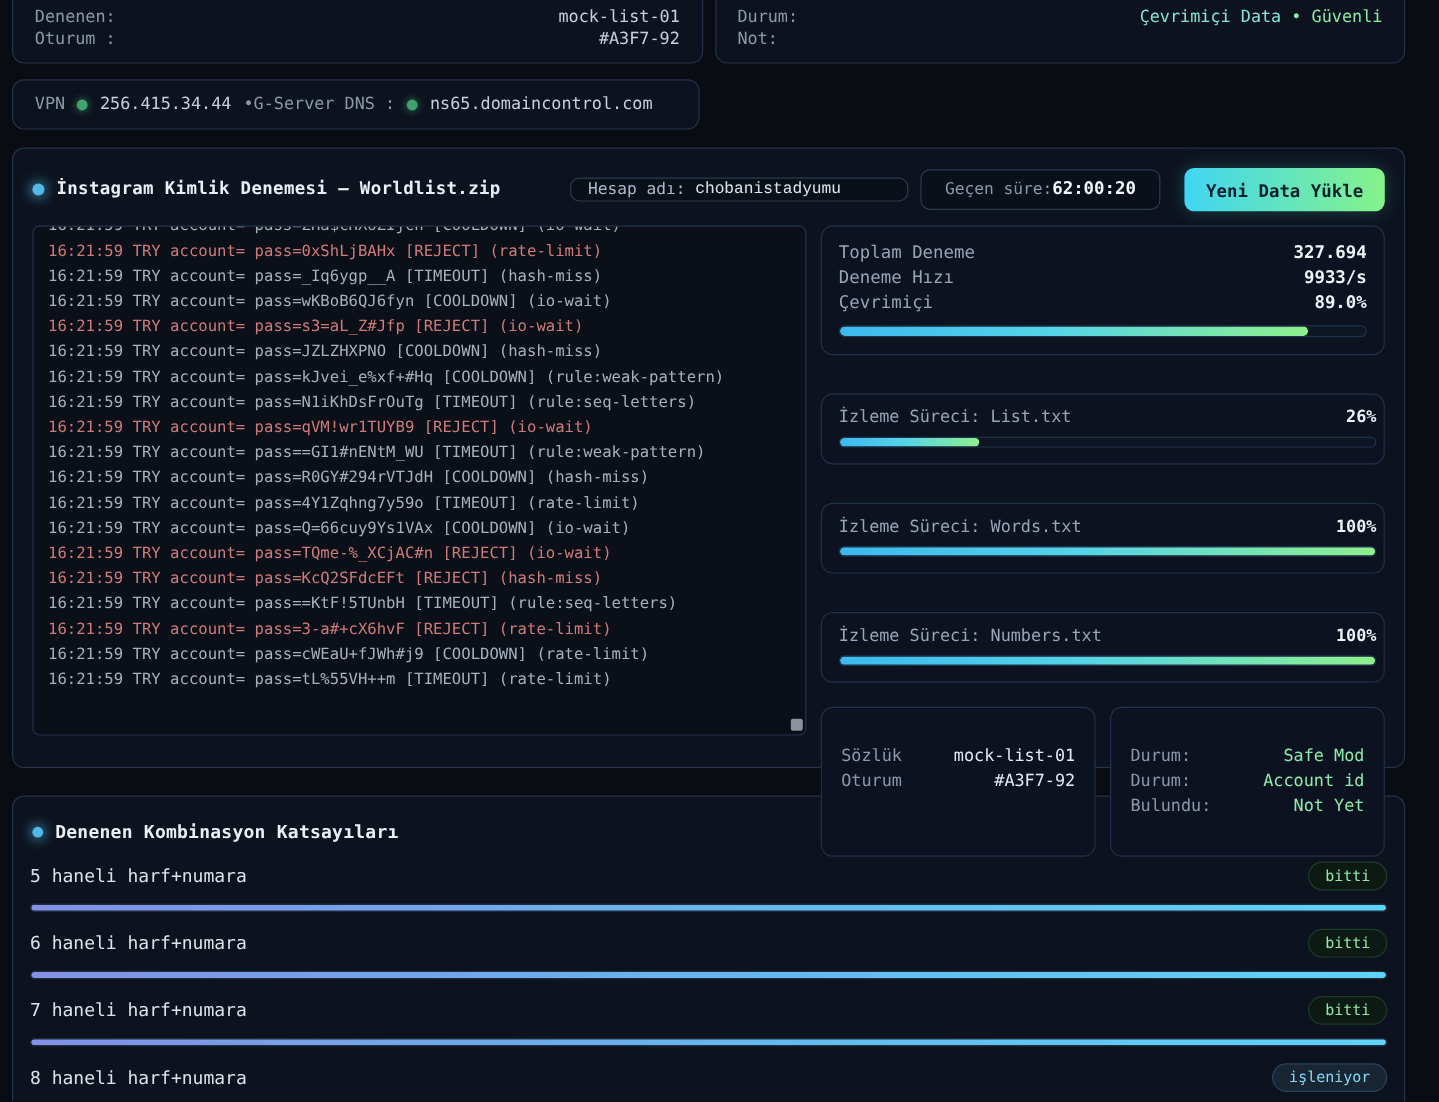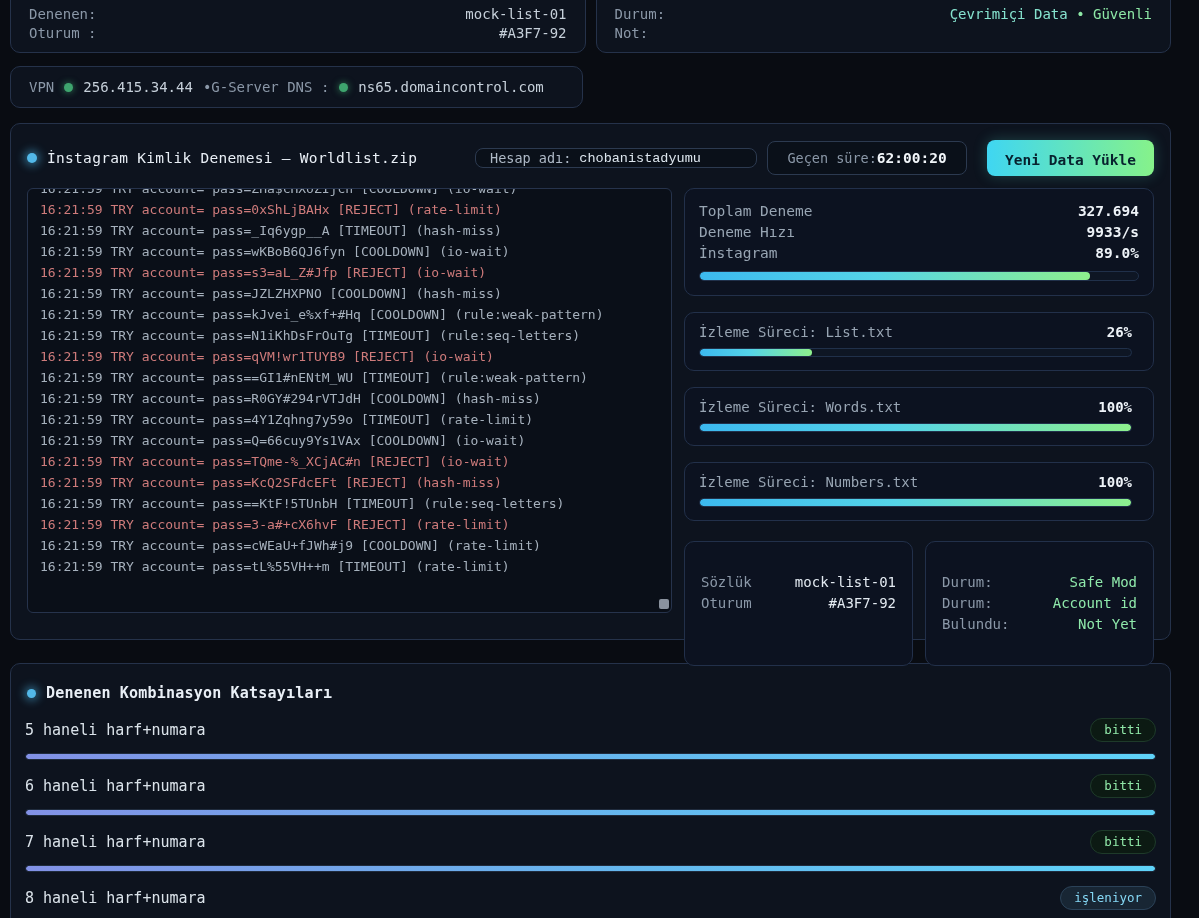--- a/index.html
+++ b/index.html
@@ -31,21 +31,21 @@
   .vpn-row { margin-top:13px; }
   .vpn-panel { width:573px; height:42px; display:flex; align-items:center; gap:10px; padding:0 18px; }
   .dot-green { width:9px; height:9px; border-radius:50%; background:#3ea56e; box-shadow:0 0 6px 1px rgba(62,165,110,.5); display:inline-block; }
   .vpn-val { color:#c6d0da; }
   .vpn-label { color:#8b98a8; }
 
   
   .main-panel { margin-top:15px; height:517px; padding:0; }
   .main-header { display:flex; align-items:center; padding:16px 16px 12px 16px; gap:10px; }
   .dot-cyan { width:10px; height:10px; border-radius:50%; background:#52b8e8; box-shadow:0 0 9px 3px rgba(80,190,240,.45); flex:none; }
-  .main-title { color:#e9eff6; font-size:14.5px; font-weight:normal; letter-spacing:.3px; flex:1; }
+  .main-title { color:#e9eff6; font-size:14.5px; font-weight:bold; letter-spacing:.3px; flex:1; }
   .account-box {
     width:282px; height:20px; border:1px solid #2c3a50; border-radius:8px;
     background:#0a1019; display:flex; align-items:center; gap:8px; padding:4px 14px; margin-right:0;
   }
   .account-label { color:#aeb9c6; font-size:13.5px; }
   .account-value { color:#dde6ee; font-size:13.5px; font-family:Liberation Mono, monospace; }
   .elapsed-box {
     width:200px; height:34px; border:1px solid #2c3a50; border-radius:8px;
     background:#0a1019; display:flex; align-items:center; justify-content:center; gap:0; margin-right:10px;
   }
@@ -77,21 +77,21 @@
   .stats-panel { padding:12px 14px 14px 14px; background:#0c1220; border-color:#22304a; }
   .stat-row { display:flex; justify-content:space-between; line-height:21px; font-size:14.5px; }
   .stat-label { color:#98a5b3; }
   .stat-value { color:#eef3f8; font-weight:bold; }
   .track {
     height:10px; border:1px solid #20304a; border-radius:6px; background:#0e1624;
     margin-top:7px; overflow:hidden;
   }
   .fill { height:100%; border-radius:6px; background:linear-gradient(90deg,#3cb9ef,#55d4e8 45%,#8ef08d); }
 
-  .tracker-panel { margin-top:16px; padding:11px 21px 13px 14px; background:#0c1220; border-color:#22304a; }
+  .tracker-panel { margin-top:32px; padding:11px 6px 13px 14px; background:#0c1220; border-color:#22304a; }
   .tracker-head { display:flex; justify-content:space-between; font-size:14px; }
   .tracker-label { color:#98a5b3; }
   .tracker-pct { color:#eef3f8; font-weight:bold; }
   .tracker-panel .track { height:9px; margin-top:8px; }
 
   .mini-row { display:flex; gap:12px; margin-top:20px; }
   .mini-panel { flex:1; padding:30px 16px; background:#0c1220; border-color:#22304a; }
   .mini-kv { display:flex; justify-content:space-between; line-height:21px; font-size:14px; }
   .mini-label { color:#8b98a8; }
   .mini-value { color:#e3eaf1; }
@@ -228,21 +228,21 @@
               <span class="stat-label">Toplam Deneme</span>
               <span class="stat-value">327.694</span>
             </div>
 
             <div class="stat-row">
               <span class="stat-label">Deneme Hızı</span>
               <span class="stat-value">9933/s</span>
             </div>
 
             <div class="stat-row">
-              <span class="stat-label">İnstagram</span>
+              <span class="stat-label">Çevrimiçi</span>
               <span class="stat-value">89.0%</span>
             </div>
 
           <div class="track">
             <div class="fill" style="width: 89%;"></div>
           </div>
         </div>
 
           <div class="panel tracker-panel">
             <div class="tracker-head">

